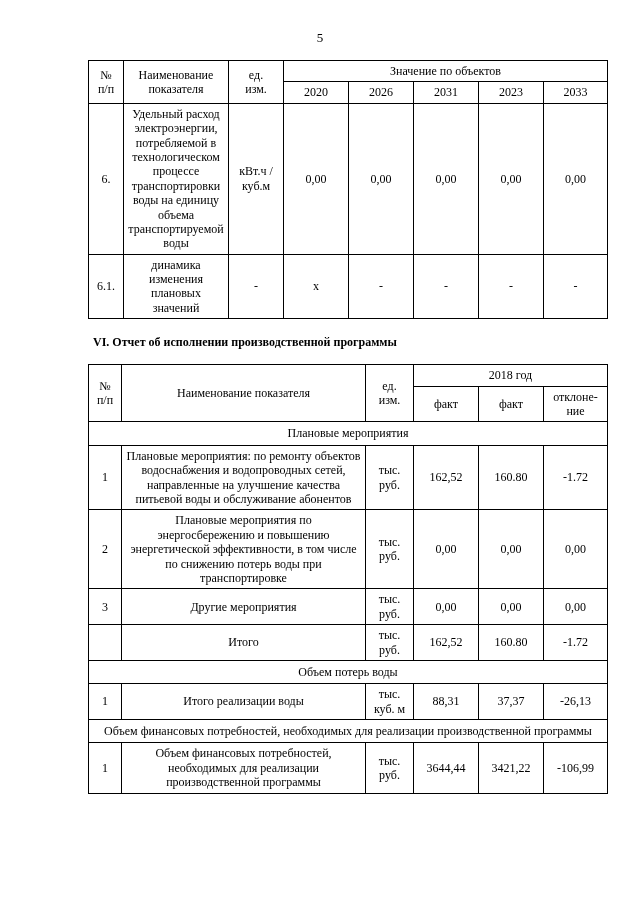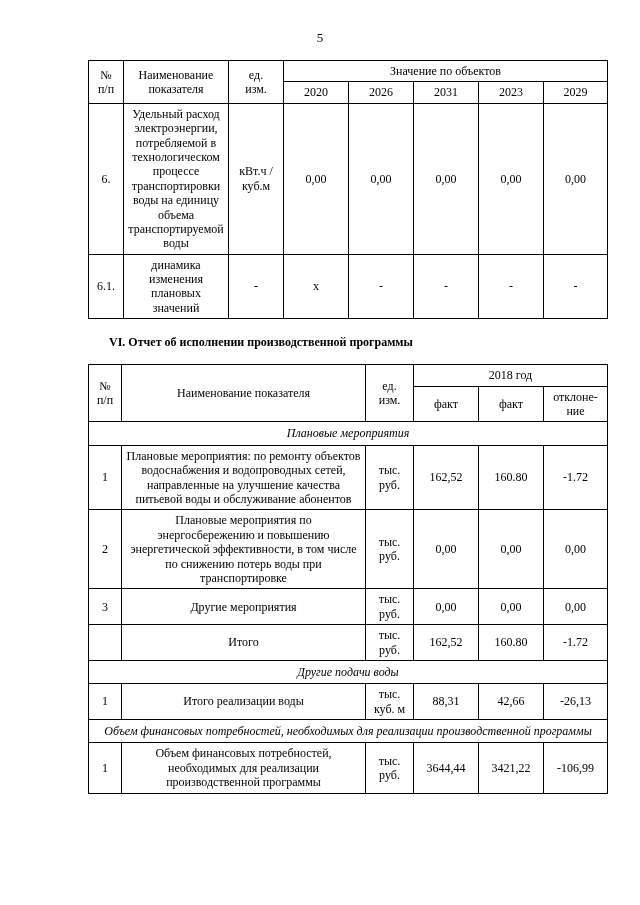--- a/index.html
+++ b/index.html
@@ -31,24 +31,24 @@
     text-align: center;
     font-weight: normal;
     padding: 3px 4px;
     overflow-wrap: break-word;
   }
   .pre { white-space: pre-line; }
   td.tl { text-align: left; }
   .section-title {
     font-weight: bold;
     font-size: 12px;
-    margin: 16px 0 14px 16px;
+    margin: 16px 0 14px 0;
     padding-left: 5px;
   }
-  tr.section-row td { padding: 4px 15px; font-style: italic; }
+  tr.section-row td { padding: 4px 15px; }
 </style>
 </head>
 <body>
 
 <div class="page">
 
   <div class="page-number">5</div>
 
   <div class="content">
 
@@ -70,21 +70,21 @@
           <th rowspan="2">Наименование показателя</th>
           <th rowspan="2" class="pre">ед.
 изм.</th>
           <th colspan="5">Значение по объектов</th>
         </tr>
         <tr>
           <th>2020</th>
           <th>2026</th>
           <th>2031</th>
           <th>2023</th>
-          <th>2029</th>
+          <th>2033</th>
         </tr>
       </thead>
       <tbody>
         <tr>
           <td>6.</td>
           <td class="tl">Удельный расход электроэнергии, потребляемой в технологическом процессе транспортировки воды на единицу объема транспортируемой воды</td>
           <td>кВт.ч / куб.м</td>
           <td>0,00</td>
           <td>0,00</td>
           <td>0,00</td>
@@ -161,28 +161,28 @@
         </tr>
         <tr>
           <td></td>
           <td>Итого</td>
           <td>тыс. руб.</td>
           <td>162,52</td>
           <td>160.80</td>
           <td>-1.72</td>
         </tr>
         <tr class="section-row">
-          <td colspan="6">Другие подачи воды</td>
+          <td colspan="6">Объем потерь воды</td>
         </tr>
         <tr>
           <td>1</td>
           <td class="tl">Итого реализации воды</td>
           <td>тыс. куб. м</td>
           <td>88,31</td>
-          <td>42,66</td>
+          <td>37,37</td>
           <td>-26,13</td>
         </tr>
         <tr class="section-row">
           <td colspan="6">Объем финансовых потребностей, необходимых для реализации производственной программы</td>
         </tr>
         <tr>
           <td>1</td>
           <td class="tl">Объем финансовых потребностей, необходимых для реализации производственной программы</td>
           <td>тыс. руб.</td>
           <td>3644,44</td>

